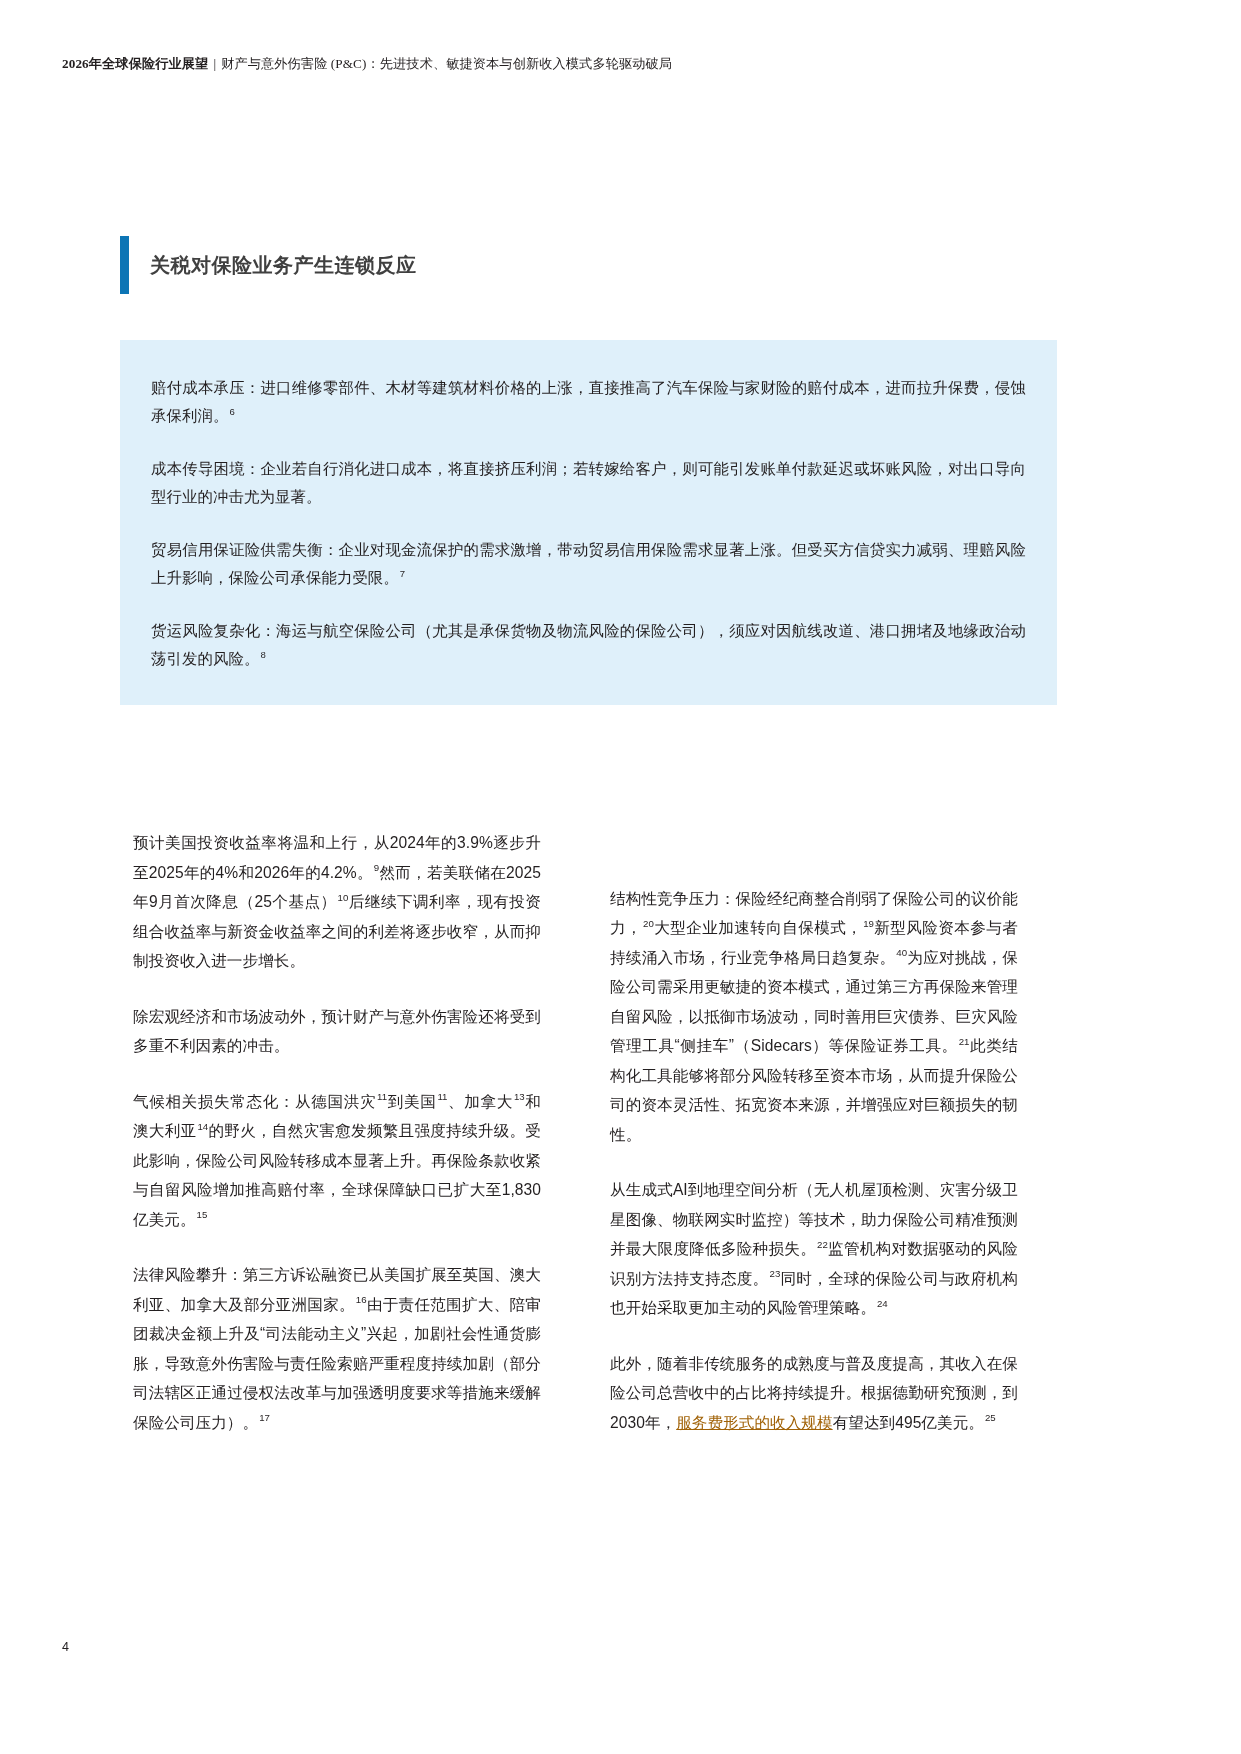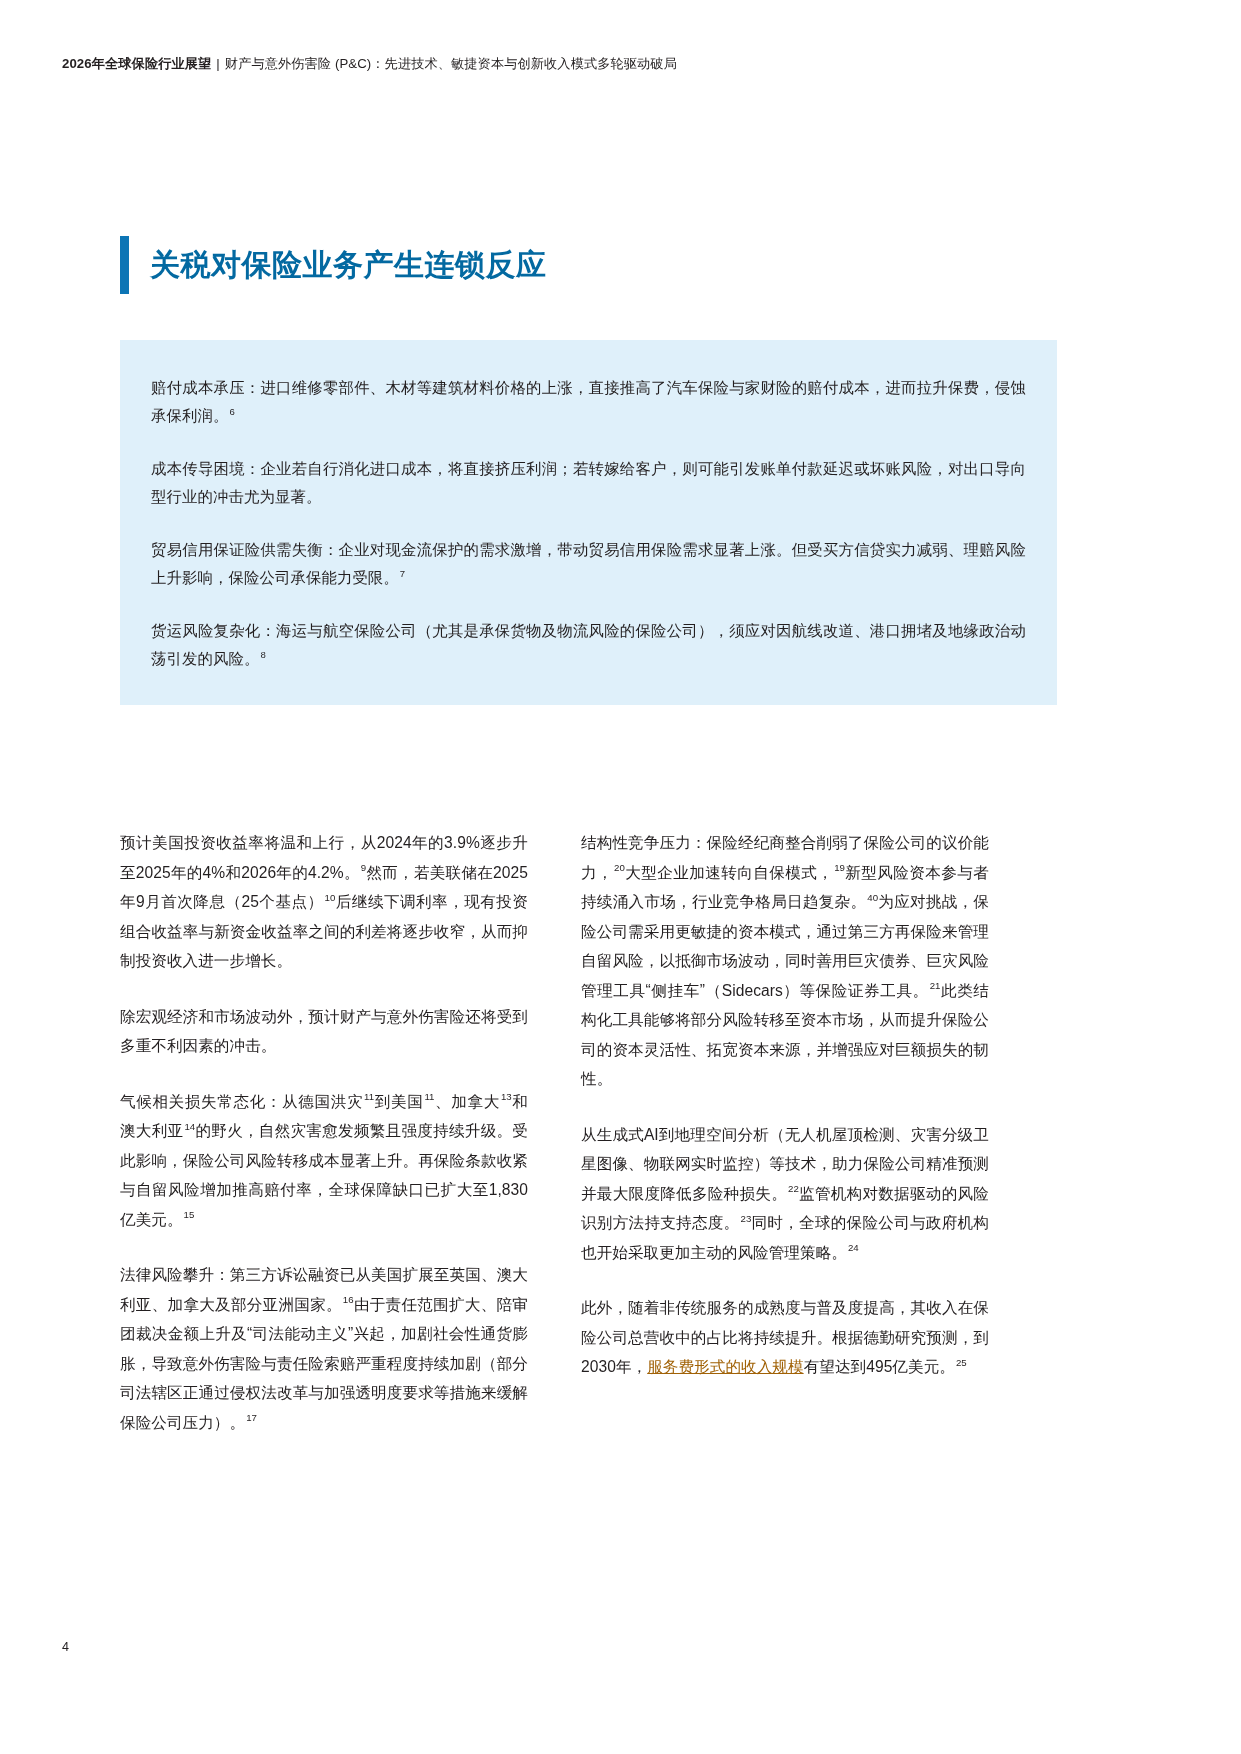--- a/index.html
+++ b/index.html
@@ -20,20 +20,21 @@
   .page-header {
     position: absolute;
     top: 55px;
     left: 62px;
     right: 62px;
     font-size: 13.2px;
     line-height: 18px;
     color: #231f20;
     white-space: nowrap;
     letter-spacing: 0.1px;
+    font-family: Liberation Serif, serif;
   }
   .page-header .hdr-strong {
     font-weight: bold;
   }
   .page-header .hdr-sep {
     padding: 0 5px;
     font-weight: normal;
     color: #231f20;
   }
   .page-header .hdr-rest {
@@ -48,23 +49,23 @@
     display: flex;
     align-items: stretch;
   }
   .title-bar {
     width: 9px;
     background: #0d75b5;
     margin-right: 21px;
     flex: 0 0 auto;
   }
   .section-title {
-    font-size: 30px;
+    font-size: 20px;
     font-weight: bold;
-    color: #0369a1;
+    color: #404040;
     line-height: 58px;
     letter-spacing: 0.5px;
     white-space: nowrap;
     text-align: center;
   }
 
   
   .callout {
     position: absolute;
     top: 340px;
@@ -91,24 +92,25 @@
     font-size: 0.62em;
     vertical-align: super;
     line-height: 0;
     padding-left: 1px;
   }
 
   
   .body-columns {
     position: absolute;
     top: 828px;
-    left: 120px;
+    left: 133px;
     width: 869px;
     display: flex;
-    gap: 53px;
+    gap: 69px;
+    align-items: flex-end;
   }
   .col {
     width: 408px;
     flex: 0 0 auto;
   }
   .col p {
     margin: 0 0 26px 0;
     font-size: 15.6px;
     line-height: 29.5px;
     color: #231f20;

